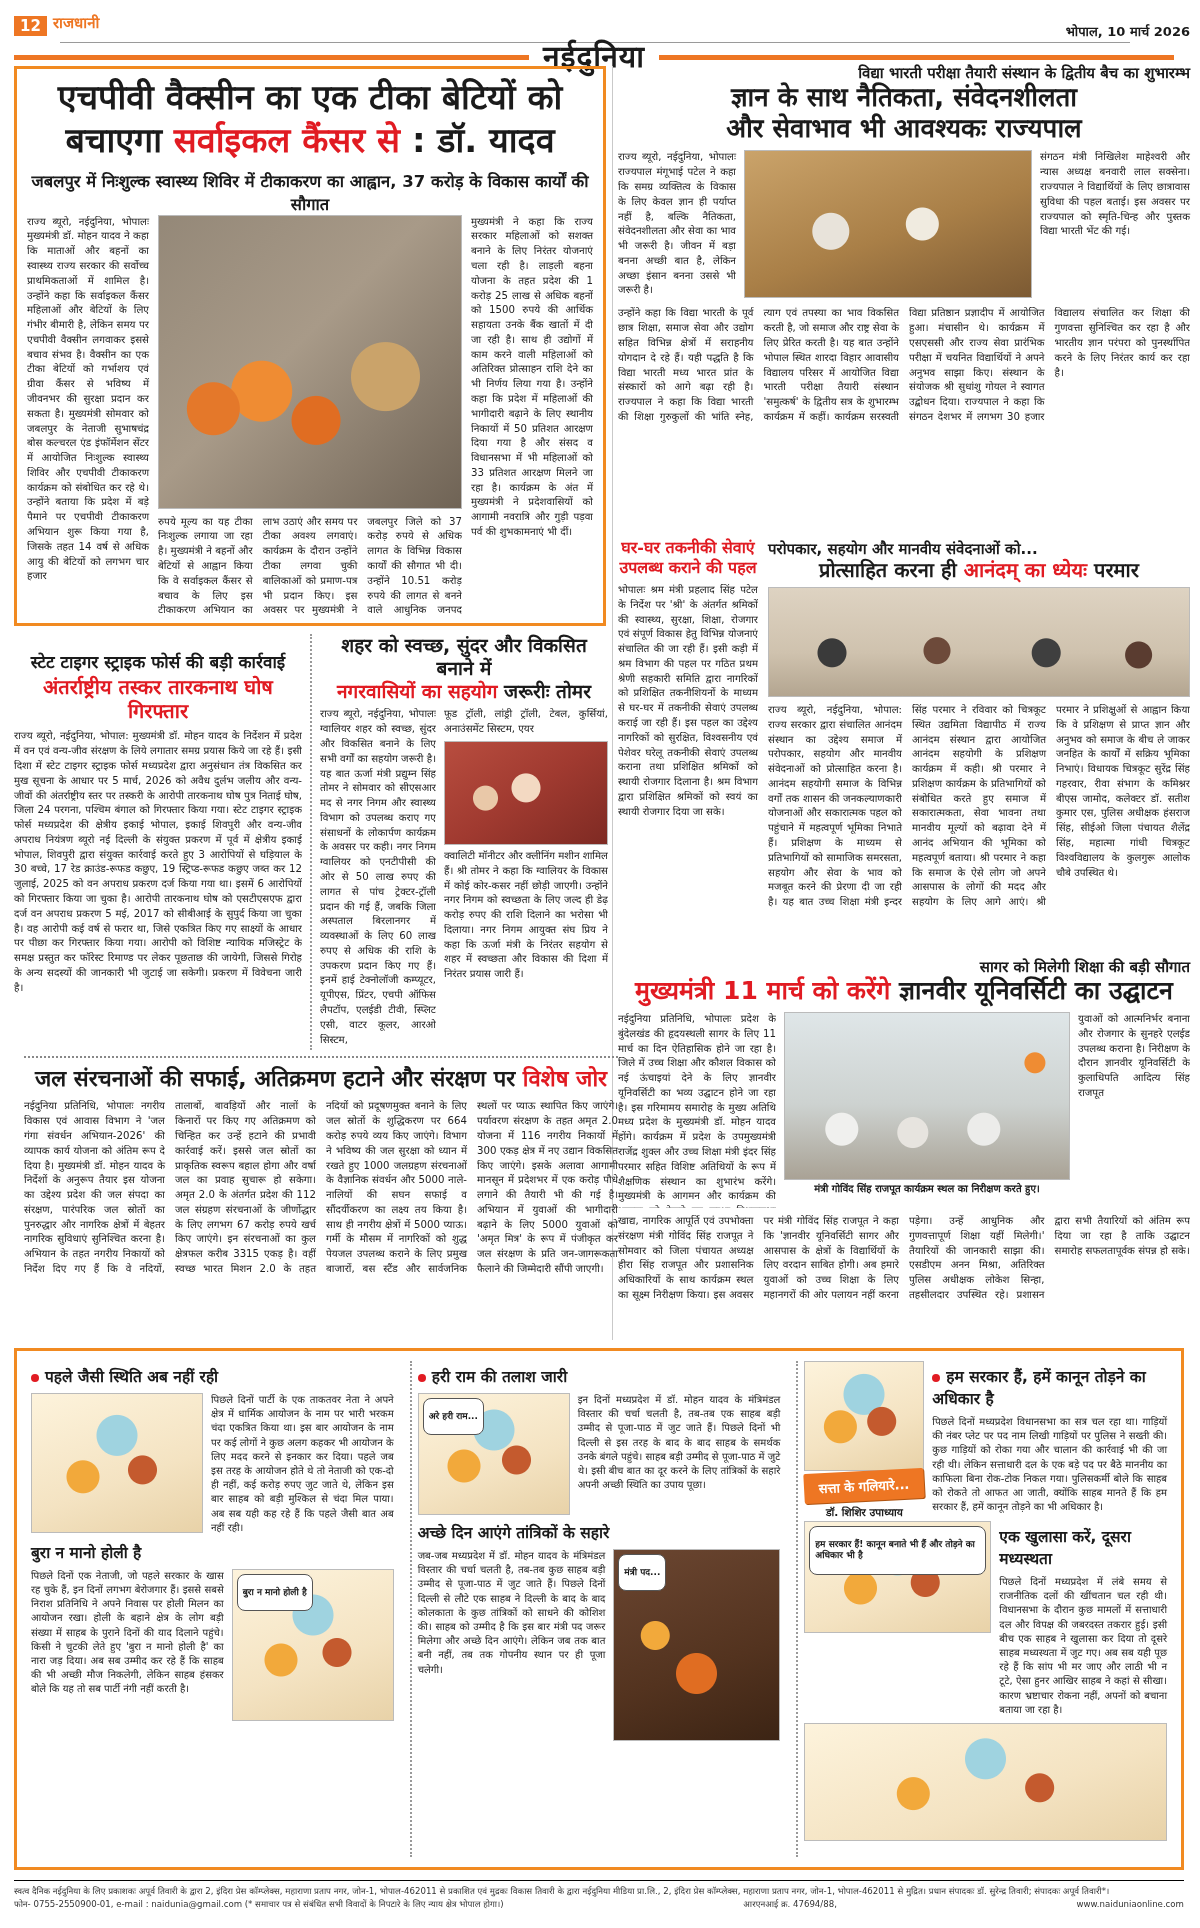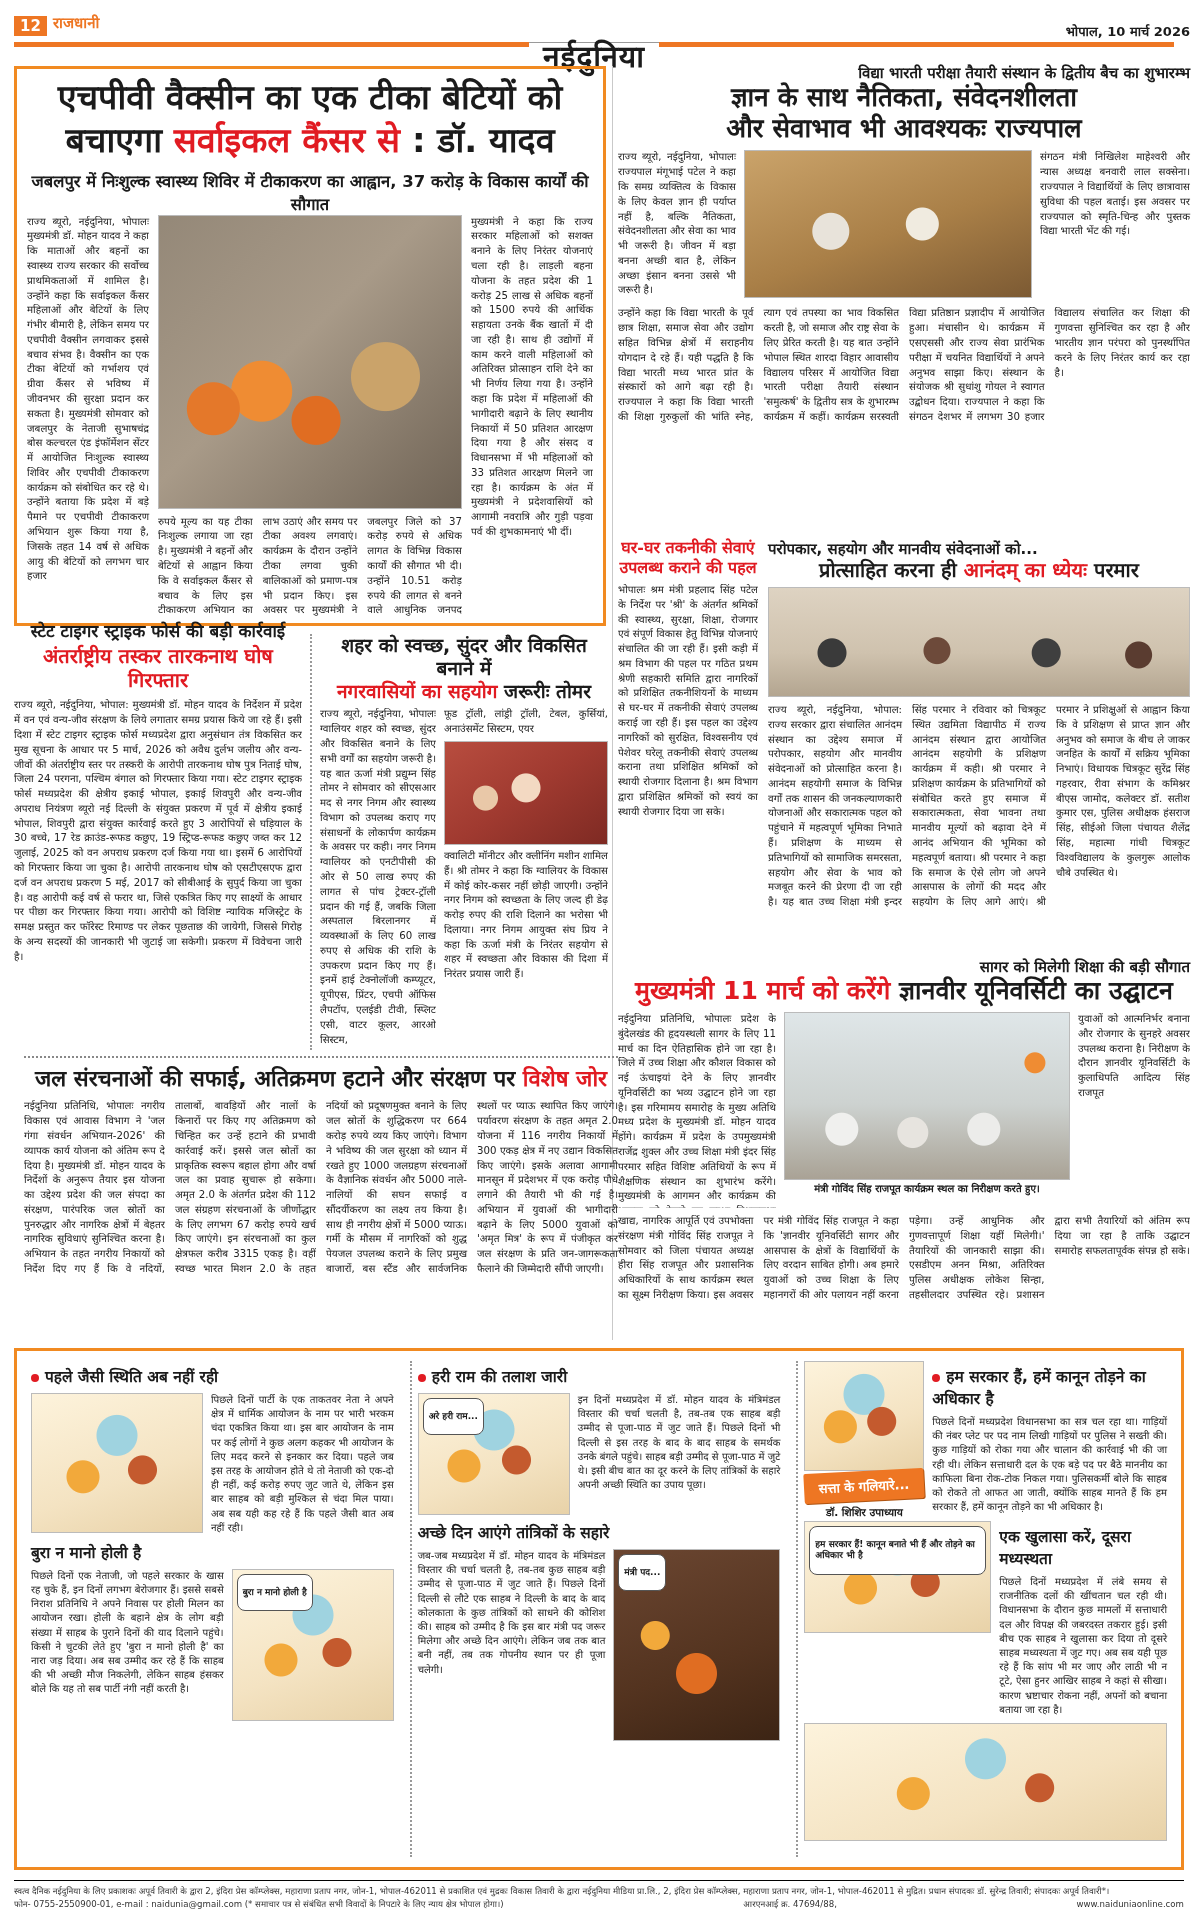--- a/index.html
+++ b/index.html
@@ -5,21 +5,21 @@
   html,body{margin:0;padding:0;background:#e9e9e9;}
   .page{position:relative;width:1200px;height:1928px;background:#fff;margin:0 auto;
         font-family:"DejaVu Sans","Liberation Sans",sans-serif;color:#1b1b1b;overflow:hidden;}
   
   .hdr{position:absolute;left:14px;top:16px;width:1176px;height:46px;}
   .hdr-row{display:flex;align-items:flex-start;}
   .pageno{background:#ee7623;color:#fff;font-weight:bold;font-size:15px;padding:1px 6px;margin-right:6px;}
   .section-name{color:#ee7623;font-weight:bold;font-size:15px;line-height:1;}
   .hdr-rule{position:absolute;left:46px;top:26px;right:60px;border-top:1.5px solid #9a9a9a;}
   .dateline{position:absolute;right:0;top:6px;font-size:13px;font-weight:bold;}
-  .masthead-row{position:absolute;left:0;right:16px;top:26px;display:flex;align-items:flex-start;}
+  .masthead-row{position:absolute;left:0;right:16px;top:26px;display:flex;align-items:center;}
   .mast-bar{flex:1;height:5px;background:#ee7623;}
   .masthead{font-size:30px;font-weight:bold;letter-spacing:1px;padding:0 14px;line-height:1;}
   
   .abs{position:absolute;}
   .kicker{font-weight:bold;text-align:right;font-size:15px;}
   .red{color:#e11b22;}
   .hl{font-weight:bold;text-align:center;line-height:1.2;}
   .body-txt{font-size:10.2px;line-height:1.45;text-align:justify;color:#222;}
   .cols3{column-count:3;column-gap:10px;}
   .cols4{column-count:4;column-gap:10px;}
@@ -42,21 +42,21 @@
       linear-gradient(135deg,#948878 0%,#a89a88 45%,#6f6355 100%);}
   
   .gov{left:618px;top:62px;width:572px;height:472px;}
   .gov-h{font-size:26px;}
   .gov-flex{display:flex;gap:8px;margin-top:6px;}
   .ph-gov{height:146px;background:
       radial-gradient(circle at 30% 55%,#e8e3da 0 18px,transparent 19px),
       radial-gradient(circle at 62% 50%,#f0ebe0 0 16px,transparent 17px),
       linear-gradient(160deg,#caa36a 0%,#a97f47 55%,#7c5a33 100%);}
   
-  .tiger{left:14px;top:621px;width:288px;height:416px;}
+  .tiger{left:14px;top:652px;width:288px;height:416px;}
   .tiger-k{font-size:17px;}
   .tiger-h{font-size:20px;margin-top:3px;}
   
   .gwl{left:310px;top:634px;width:298px;height:416px;border-left:2px dotted #999;padding-left:8px;box-sizing:border-box;}
   .gwl-h{font-size:19px;}
   .gwl-flex{display:flex;gap:8px;margin-top:5px;}
   .ph-gwl{height:102px;background:
       radial-gradient(circle at 50% 45%,#f3d9c2 0 14px,transparent 15px),
       radial-gradient(circle at 25% 55%,#e9c8a8 0 12px,transparent 13px),
       linear-gradient(145deg,#b84d3f 0%,#a03a30 50%,#7e2a23 100%);}
@@ -194,21 +194,21 @@
 
   <div class="abs univ">
     <div class="kicker">सागर को मिलेगी शिक्षा की बड़ी सौगात</div>
     <div class="hl univ-h"><span class="red">मुख्यमंत्री 11 मार्च को करेंगे </span><span>ज्ञानवीर यूनिवर्सिटी का उद्घाटन</span></div>
     <div class="univ-flex">
       <div class="body-txt" style="width:158px;flex:none;height:196px;overflow:hidden;">नईदुनिया प्रतिनिधि, भोपालः प्रदेश के बुंदेलखंड की हृदयस्थली सागर के लिए 11 मार्च का दिन ऐतिहासिक होने जा रहा है। जिले में उच्च शिक्षा और कौशल विकास को नई ऊंचाइयां देने के लिए ज्ञानवीर यूनिवर्सिटी का भव्य उद्घाटन होने जा रहा है। इस गरिमामय समारोह के मुख्य अतिथि मध्य प्रदेश के मुख्यमंत्री डॉ. मोहन यादव होंगे। कार्यक्रम में प्रदेश के उपमुख्यमंत्री राजेंद्र शुक्ल और उच्च शिक्षा मंत्री इंदर सिंह परमार सहित विशिष्ट अतिथियों के रूप में शैक्षणिक संस्थान का शुभारंभ करेंगे। मुख्यमंत्री के आगमन और कार्यक्रम की भव्यता को देखते हुए सुरक्षा विधानसभा क्षेत्र सहित पूरे आयोजन स्थल पर तैयारियां युद्ध स्तर पर जारी हैं।</div>
       <div style="flex:1;">
         <div class="photo ph-univ"></div>
         <div class="caption">मंत्री गोविंद सिंह राजपूत कार्यक्रम स्थल का निरीक्षण करते हुए।</div>
       </div>
-      <div class="body-txt" style="width:112px;flex:none;height:196px;overflow:hidden;">युवाओं को आत्मनिर्भर बनाना और रोजगार के सुनहरे अवसर उपलब्ध कराना है। निरीक्षण के दौरान ज्ञानवीर यूनिवर्सिटी के कुलाधिपति आदित्य सिंह राजपूत</div>
+      <div class="body-txt" style="width:112px;flex:none;height:196px;overflow:hidden;">युवाओं को आत्मनिर्भर बनाना और रोजगार के सुनहरे एलईड उपलब्ध कराना है। निरीक्षण के दौरान ज्ञानवीर यूनिवर्सिटी के कुलाधिपति आदित्य सिंह राजपूत</div>
     </div>
     <div class="body-txt cols4" style="margin-top:6px;height:118px;overflow:hidden;">खाद्य, नागरिक आपूर्ति एवं उपभोक्ता संरक्षण मंत्री गोविंद सिंह राजपूत ने सोमवार को जिला पंचायत अध्यक्ष हीरा सिंह राजपूत और प्रशासनिक अधिकारियों के साथ कार्यक्रम स्थल का सूक्ष्म निरीक्षण किया। इस अवसर पर मंत्री गोविंद सिंह राजपूत ने कहा कि 'ज्ञानवीर यूनिवर्सिटी सागर और आसपास के क्षेत्रों के विद्यार्थियों के लिए वरदान साबित होगी। अब हमारे युवाओं को उच्च शिक्षा के लिए महानगरों की ओर पलायन नहीं करना पड़ेगा। उन्हें आधुनिक और गुणवत्तापूर्ण शिक्षा यहीं मिलेगी।' तैयारियों की जानकारी साझा की। एसडीएम अनन मिश्रा, अतिरिक्त पुलिस अधीक्षक लोकेश सिन्हा, तहसीलदार उपस्थित रहे। प्रशासन द्वारा सभी तैयारियों को अंतिम रूप दिया जा रहा है ताकि उद्घाटन समारोह सफलतापूर्वक संपन्न हो सके।</div>
   </div>
 
   <div class="abs water water-top">
     <div class="hl water-h"><span>जल संरचनाओं की सफाई, अतिक्रमण हटाने और संरक्षण पर </span><span class="red">विशेष जोर</span></div>
     <div class="body-txt cols4" style="margin-top:7px;height:232px;overflow:hidden;">नईदुनिया प्रतिनिधि, भोपालः नगरीय विकास एवं आवास विभाग ने 'जल गंगा संवर्धन अभियान-2026' की व्यापक कार्य योजना को अंतिम रूप दे दिया है। मुख्यमंत्री डॉ. मोहन यादव के निर्देशों के अनुरूप तैयार इस योजना का उद्देश्य प्रदेश की जल संपदा का संरक्षण, पारंपरिक जल स्रोतों का पुनरुद्धार और नागरिक क्षेत्रों में बेहतर नागरिक सुविधाएं सुनिश्चित करना है। अभियान के तहत नगरीय निकायों को निर्देश दिए गए हैं कि वे नदियों, तालाबों, बावड़ियों और नालों के किनारों पर किए गए अतिक्रमण को चिन्हित कर उन्हें हटाने की प्रभावी कार्रवाई करें। इससे जल स्रोतों का प्राकृतिक स्वरूप बहाल होगा और वर्षा जल का प्रवाह सुचारू हो सकेगा। अमृत 2.0 के अंतर्गत प्रदेश की 112 जल संग्रहण संरचनाओं के जीर्णोद्धार के लिए लगभग 67 करोड़ रुपये खर्च किए जाएंगे। इन संरचनाओं का कुल क्षेत्रफल करीब 3315 एकड़ है। वहीं स्वच्छ भारत मिशन 2.0 के तहत नदियों को प्रदूषणमुक्त बनाने के लिए जल स्रोतों के शुद्धिकरण पर 664 करोड़ रुपये व्यय किए जाएंगे। विभाग ने भविष्य की जल सुरक्षा को ध्यान में रखते हुए 1000 जलग्रहण संरचनाओं के वैज्ञानिक संवर्धन और 5000 नाले-नालियों की सघन सफाई व सौंदर्यीकरण का लक्ष्य तय किया है। साथ ही नगरीय क्षेत्रों में 5000 प्याऊ। गर्मी के मौसम में नागरिकों को शुद्ध पेयजल उपलब्ध कराने के लिए प्रमुख बाजारों, बस स्टैंड और सार्वजनिक स्थलों पर प्याऊ स्थापित किए जाएंगे। पर्यावरण संरक्षण के तहत अमृत 2.0 योजना में 116 नगरीय निकायों में 300 एकड़ क्षेत्र में नए उद्यान विकसित किए जाएंगे। इसके अलावा आगामी मानसून में प्रदेशभर में एक करोड़ पौधे लगाने की तैयारी भी की गई है। अभियान में युवाओं की भागीदारी बढ़ाने के लिए 5000 युवाओं को 'अमृत मित्र' के रूप में पंजीकृत कर जल संरक्षण के प्रति जन-जागरूकता फैलाने की जिम्मेदारी सौंपी जाएगी।</div>
   </div>
 
   <div class="abs satire">

